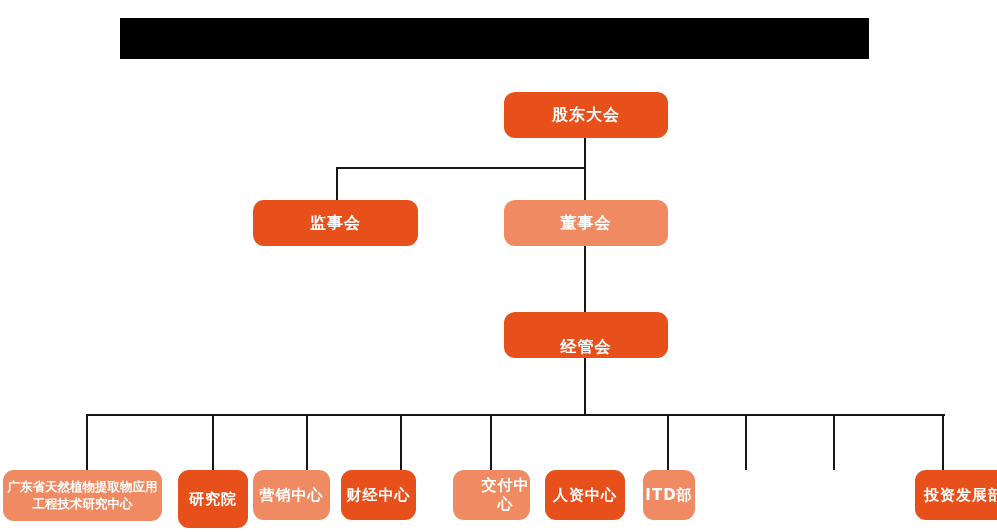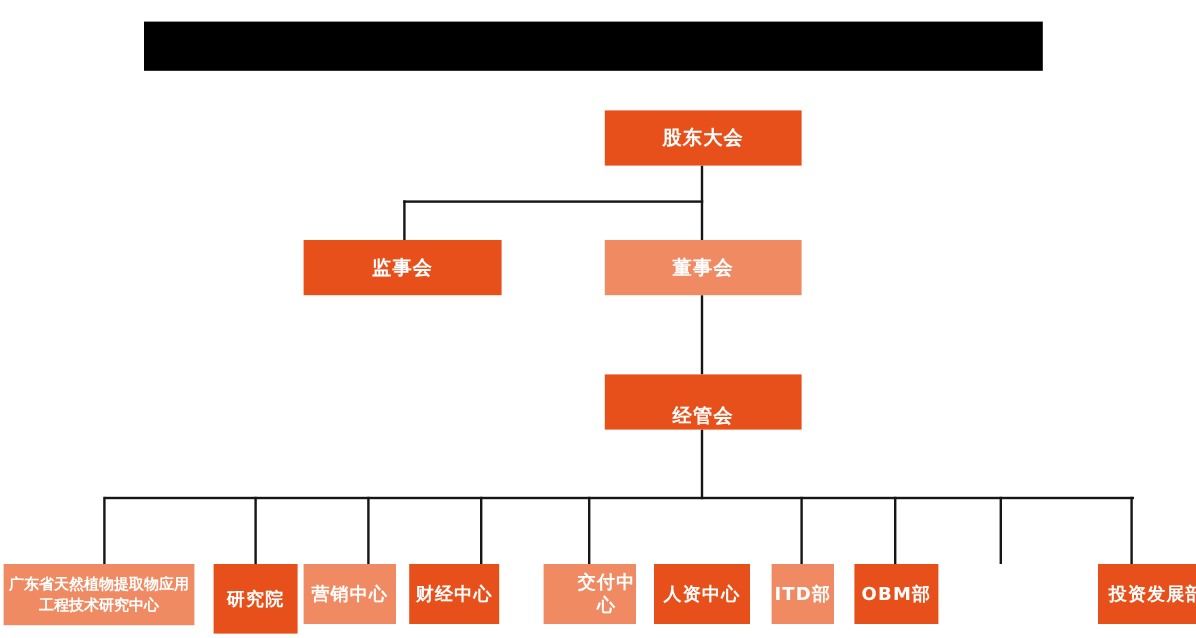--- a/index.html
+++ b/index.html
@@ -21,20 +21,21 @@
   }
   .node {
     position: absolute;
     display: flex;
     align-items: center;
     justify-content: center;
     color: #ffffff;
     font-weight: bold;
     text-align: center;
     box-sizing: border-box;
+    border-radius: 11px;
   }
   .node.primary   { background: var(--primary, #e8501b); }
   .node.secondary { background: var(--secondary, #ef8a62); }
   .node .lbl { display: block; width: 100%; }
   .fs-lg { font-size: 16px; letter-spacing: 1px; }
   .fs-md { font-size: 15px; letter-spacing: 1px; }
   .fs-sm { font-size: 12.5px; line-height: 1.35; letter-spacing: 0; padding: 0 4px; }
   .connector {
     position: absolute;
     background: var(--connector, #161616);
@@ -92,20 +93,17 @@
   </div>
   <div class="node secondary fs-md" style="left:453px; top:470px; width:77px; height:50px;padding-left:28px;">
     <span class="lbl">交付中心</span>
   </div>
   <div class="node primary fs-md" style="left:545px; top:470px; width:80px; height:50px;">
     <span class="lbl">人资中心</span>
   </div>
   <div class="node secondary fs-md" style="left:643px; top:470px; width:52px; height:50px;">
     <span class="lbl">ITD部</span>
   </div>
-  <div class="node primary fs-md" style="left:712px; top:470px; width:70px; height:50px;">
-    <span class="lbl">OBM部</span>
-  </div>
   <div class="node primary fs-md" style="left:895px; top:470px; width:98px; height:50px;margin-left:20px;">
     <span class="lbl">投资发展部</span>
   </div>
 
 </div>
 
 </body></html>

